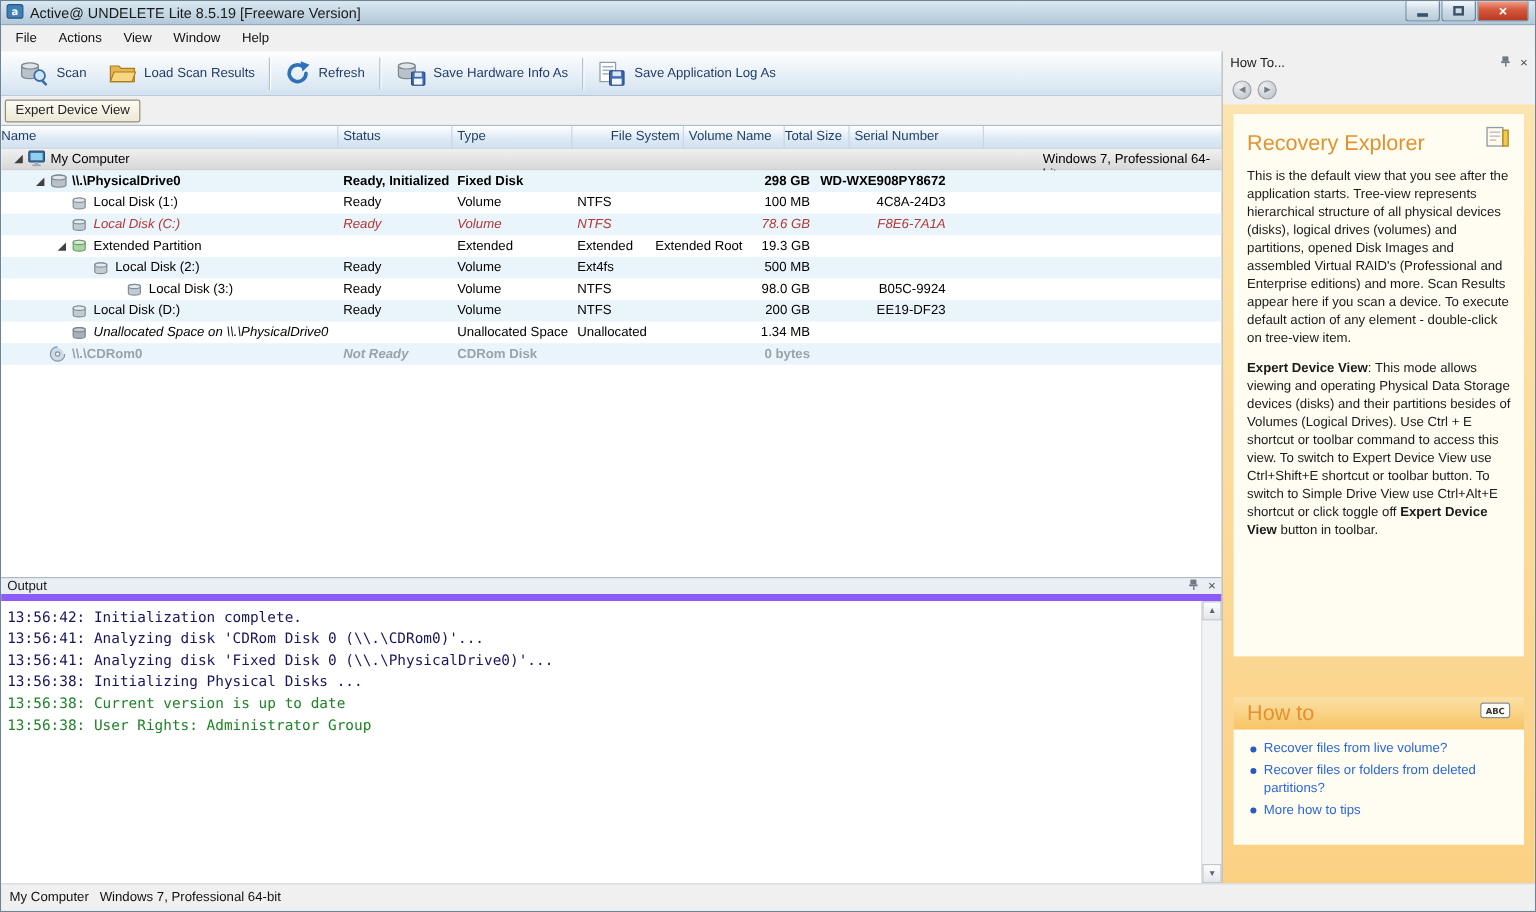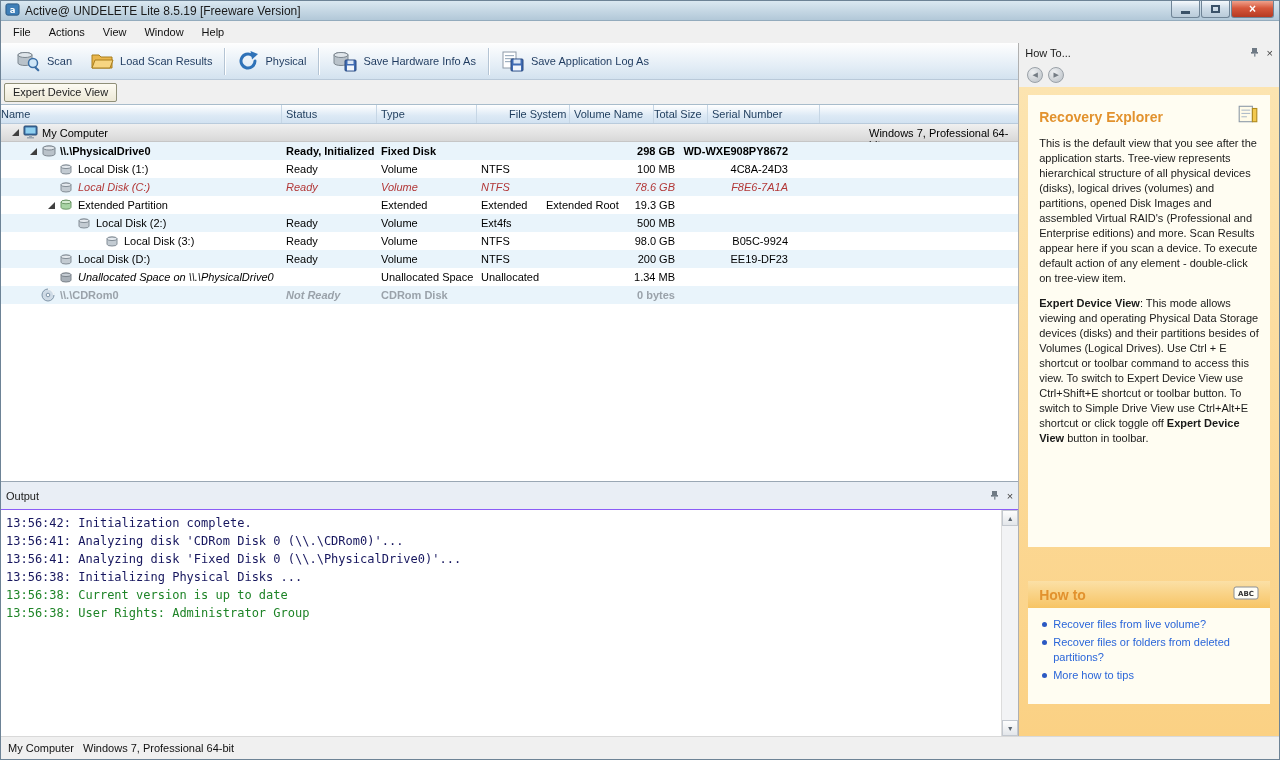--- a/index.html
+++ b/index.html
@@ -55,39 +55,39 @@
   .node-lbl { overflow:hidden; white-space:nowrap; }
   .r-computer { background:linear-gradient(#f0f0f0,#d8d8d8); border-bottom:1px solid #c6c6c6; }
   .r-bold { font-weight:bold; }
   .r-red  { color:#b23737; font-style:italic; }
   .r-cdrom { color:#9aa2aa; font-weight:bold; }
   .r-cdrom .c-status { font-style:italic; }
   .row-note { position:absolute; left:868px; top:3px; color:#000; font-weight:normal; font-style:normal; }
 
   
   .output-panel { height:255px; display:flex; flex-direction:column; border-top:1px solid #9aa7b4; flex-shrink:0; }
-  .output-titlebar { height:28px; background:#e9eef5; border-bottom:1px solid #8b5cf6; display:flex; align-items:center; padding:0 5px; color:#1b1b1b; flex-shrink:0; }
+  .output-titlebar { height:19px; background:#e9eef5; border-bottom:6px solid #8b5cf6; display:flex; align-items:center; padding:0 5px; color:#1b1b1b; flex-shrink:0; }
   .panel-icons { margin-left:auto; display:flex; gap:7px; align-items:center; color:#555; }
   .panel-x { font-size:11px; color:#444; line-height:10px; }
   .event-header { height:17px; background:linear-gradient(#ffffff,#dce9f5 60%,#d2e2f1); border-bottom:1px solid #b9cbdc; color:#1e3c5c; padding:2px 0 0 5px; flex-shrink:0; }
   .log-wrap { flex:1; display:flex; background:#fff; min-height:0; }
   .log { flex:1; padding:4px 0 0 5px; font-family:"DejaVu Sans Mono", monospace; font-size:12px; color:#16165e; overflow:hidden; }
   .log-line { height:18px; line-height:18px; white-space:pre; }
   .log-line.green { color:#1e8427; }
   .vscroll { width:17px; background:#f2f3f5; border-left:1px solid #dcdcdc; display:flex; flex-direction:column; justify-content:space-between; align-items:center; flex-shrink:0; }
   .scroll-btn { width:16px; height:16px; background:linear-gradient(#fdfdfd,#e3e6ea); border:1px solid #c3c8cf; color:#5b6570; font-size:7px; display:flex; align-items:center; justify-content:center; }
 
   
   .howto-header { height:19px; display:flex; align-items:center; padding:0 6px; color:#1b1b1b; background:#f0f0f0; flex-shrink:0; }
   .nav-row { height:25px; display:flex; align-items:center; gap:5px; padding-left:8px; background:#f0f0f0; flex-shrink:0; }
   .nav-circle { width:16px; height:16px; border-radius:50%; border:1px solid #9aa1a8; background:radial-gradient(circle at 35% 30%, #eef0f2, #b9bfc5); color:#747c84; font-size:7px; display:flex; align-items:center; justify-content:center; }
   .howto-content { flex:1; background:linear-gradient(#fce4b0,#fbd184); padding:8px 9px 0; overflow:hidden; min-height:0; }
   .re-box { background:#fffdf2; padding:9px 11px; height:452px; overflow:hidden; }
   .re-heading-row { display:flex; align-items:flex-start; }
-  .re-heading { color:#e2922e; font-size:14px; font-weight:bold; flex:1; padding-top:5px; }
+  .re-heading { color:#e2922e; font-size:18px; font-weight:normal; flex:1; padding-top:5px; }
   .re-p { margin-top:10px; line-height:15px; color:#1a1a1a; }
   .re-p .b { font-weight:bold; }
   .howto-gap { height:34px; }
   .howto-band { height:27px; background:linear-gradient(#fbe0a6,#f7c464); display:flex; align-items:center; padding:0 11px; }
   .howto-band .re-heading { padding-top:0; }
   .links-box { background:#fffdf2; padding:9px 6px 8px 14px; height:96px; overflow:hidden; }
   .howto-link-row { display:flex; margin-bottom:3px; line-height:15px; }
   .bullet { width:5px; height:5px; border-radius:50%; background:#2b59c3; margin:5px 6px 0 0; flex-shrink:0; }
   .howto-link { color:#2b66d9; text-decoration:none; cursor:pointer; }
 
@@ -151,21 +151,21 @@
             <span class="t-lbl">Load Scan Results</span>
           </div>
           <div class="tool-sep"></div>
           <div class="tool-btn">
             <span class="t-ico">
               <svg width="22" height="22" viewBox="0 0 22 22">
                 <path d="M18 11 a7 7 0 1 1 -3 -5.7" fill="none" stroke="#2f72b8" stroke-width="3" stroke-linecap="round"></path>
                 <polygon points="13.5,1 21,4 15,9.5" fill="#2f72b8"></polygon>
               </svg>
             </span>
-            <span class="t-lbl">Physical</span>
+            <span class="t-lbl">Refresh</span>
           </div>
           <div class="tool-sep"></div>
           <div class="tool-btn">
             <span class="t-ico">
               <svg width="26" height="22" viewBox="0 0 26 22">
                 <path d="M3 5 a7 2.5 0 0 1 14 0 v8 a7 2.5 0 0 1 -14 0 z" fill="#b9c2ca" stroke="#7d8790"></path>
                 <ellipse cx="10" cy="5" rx="7" ry="2.5" fill="#dfe5ea" stroke="#7d8790"></ellipse>
                 <rect x="14" y="10" width="11" height="11" rx="1" fill="#3f6bb3" stroke="#2a4a80"></rect>
                 <rect x="16.5" y="10.5" width="6" height="3.5" fill="#dce7f5"></rect>
                 <rect x="16" y="15.5" width="7" height="5" fill="#f2f6fb"></rect>

